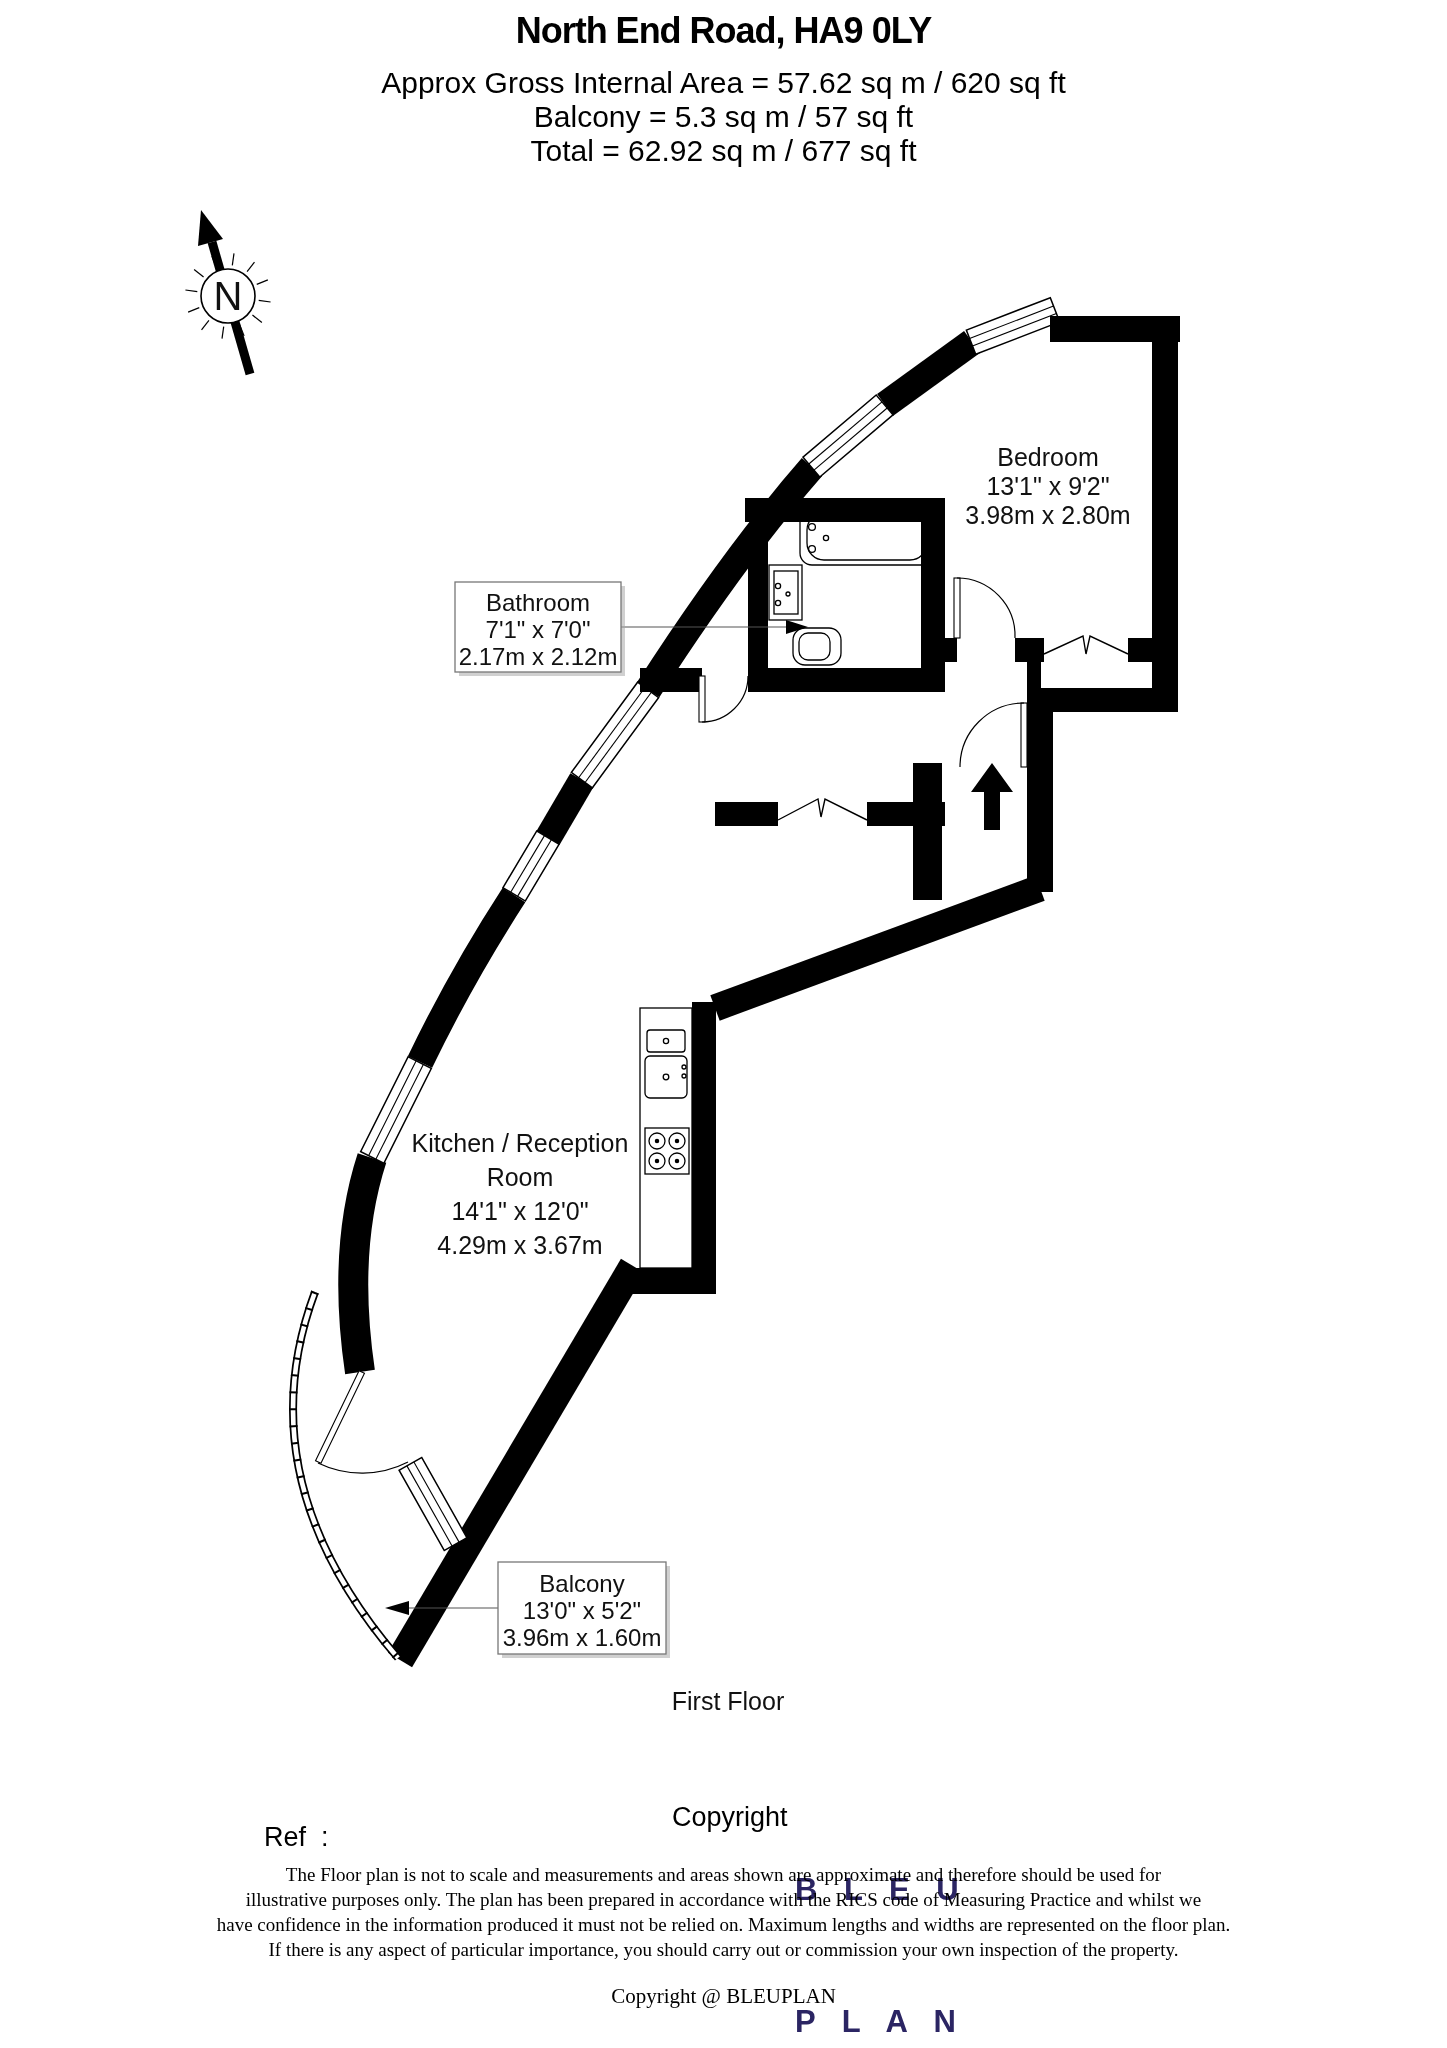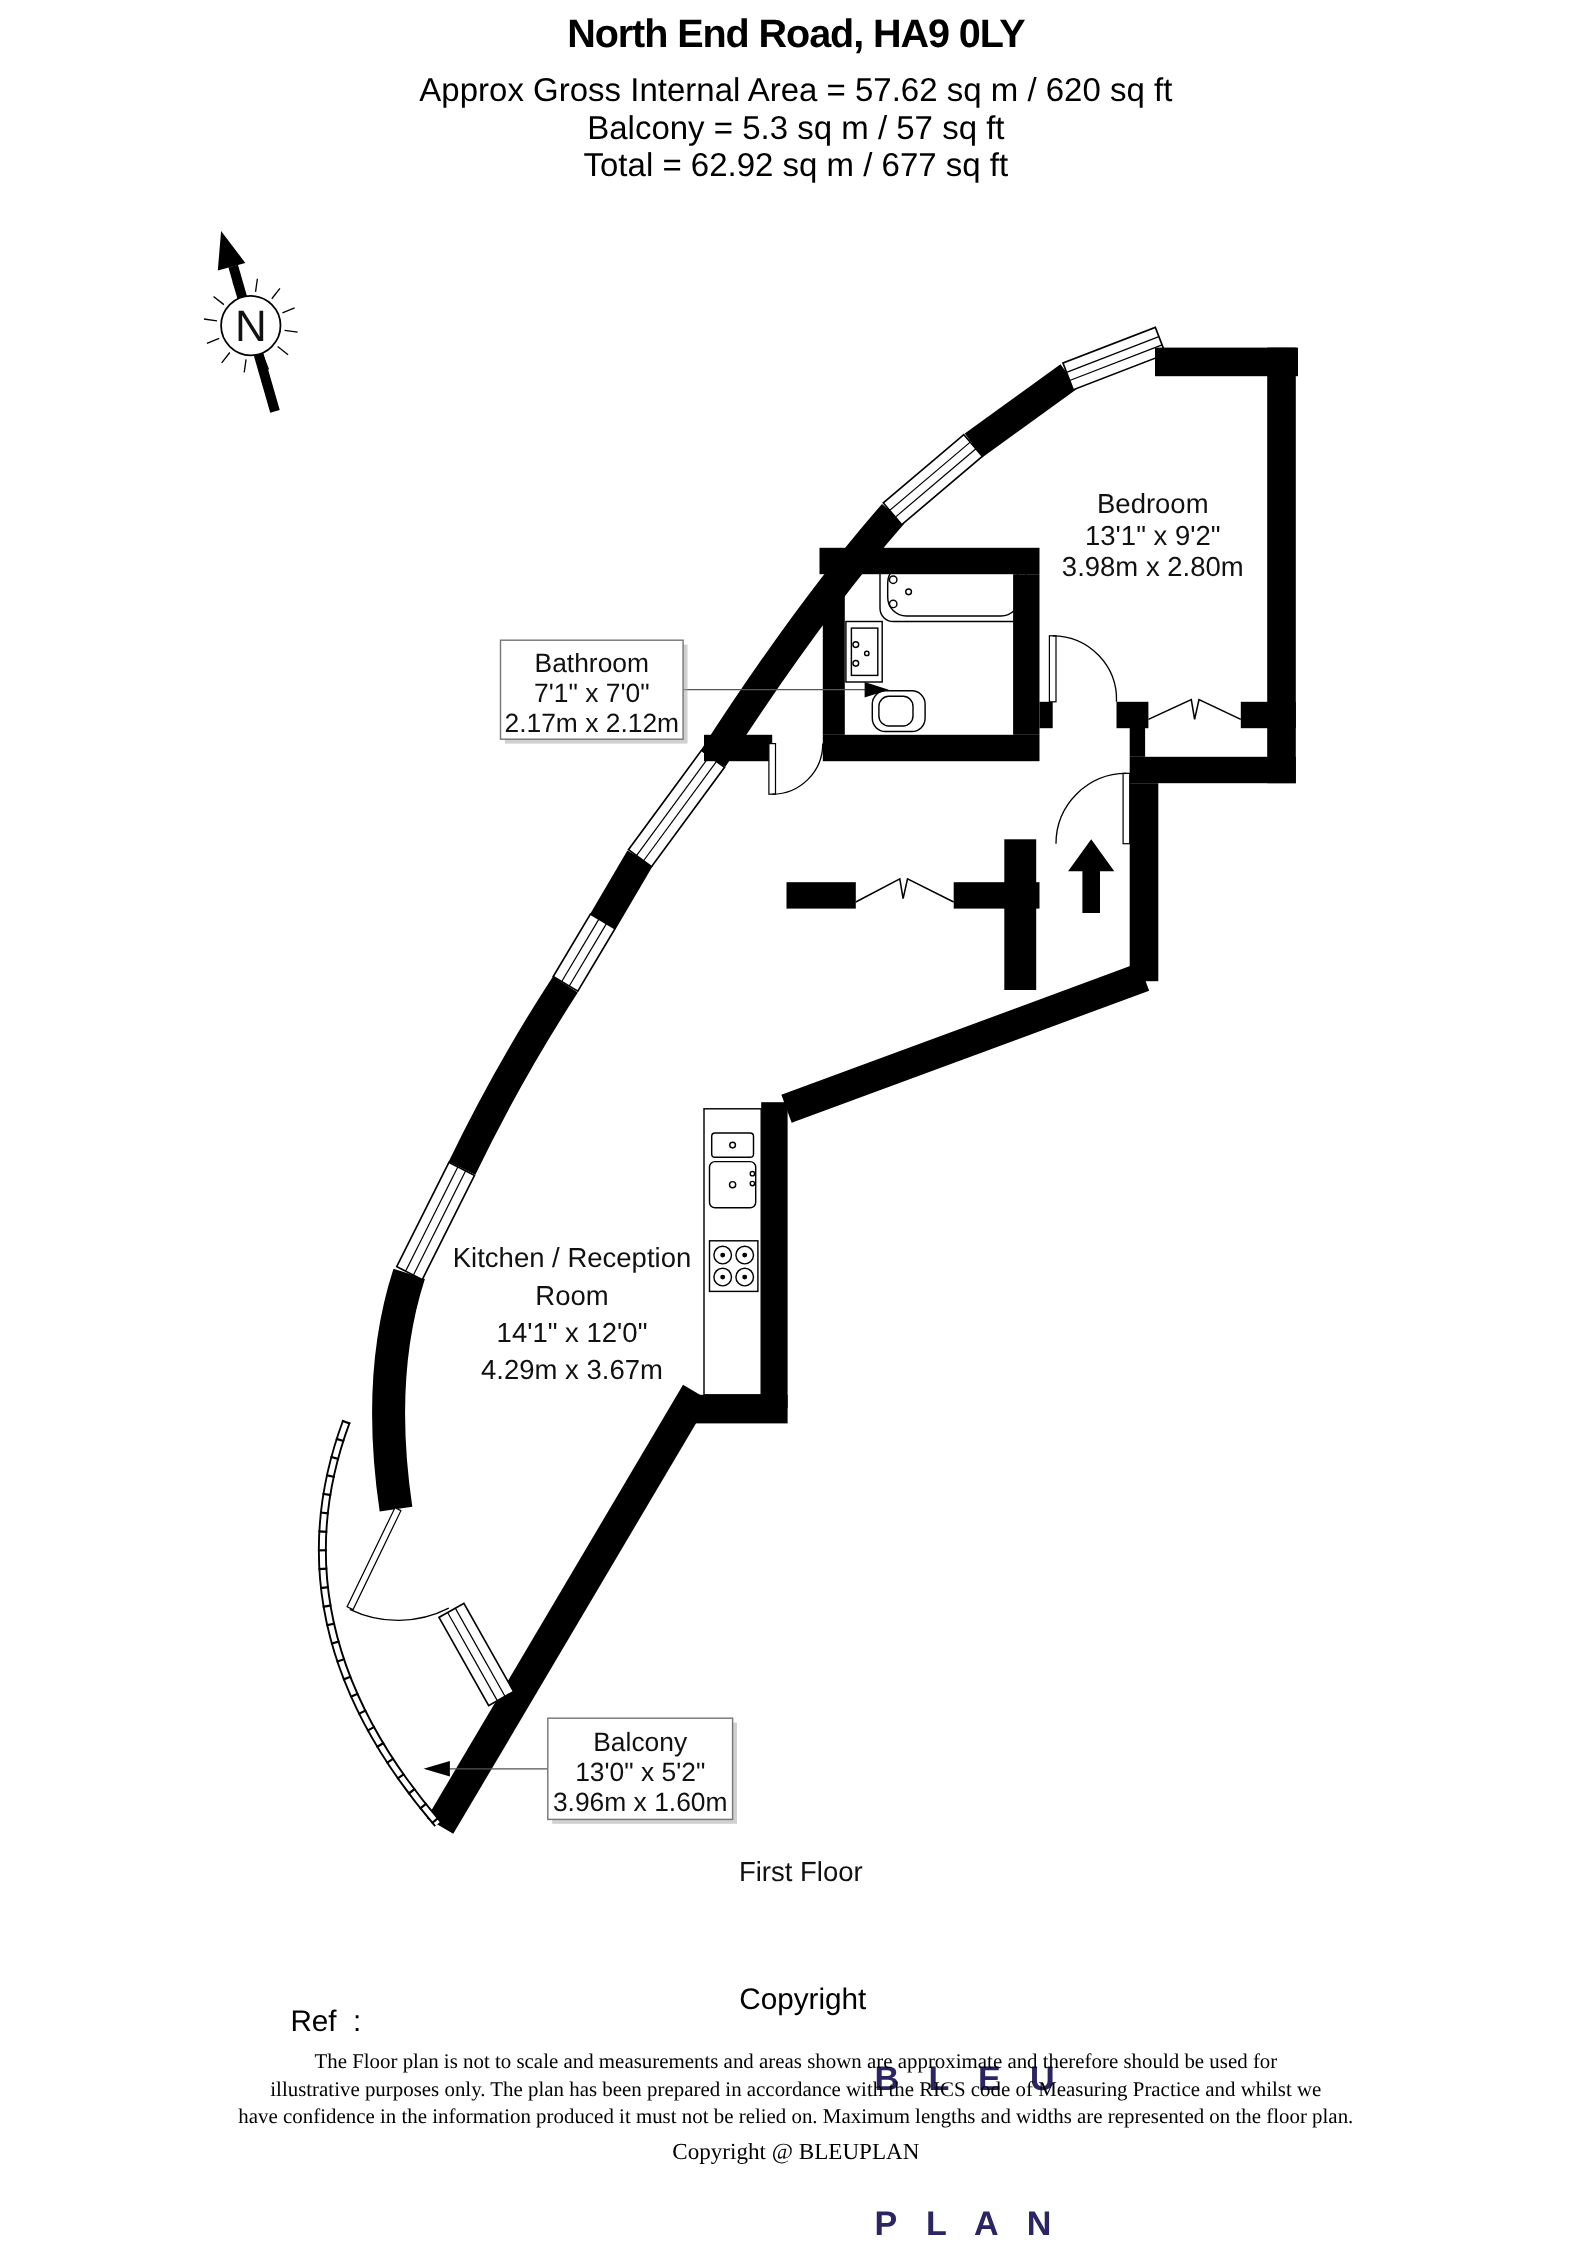--- a/index.html
+++ b/index.html
@@ -9,21 +9,21 @@
   .header .title{font-size:36px;font-weight:bold;letter-spacing:-1px;margin:0 0 14px 0;}
   .header .sub{font-size:30px;margin:0 0;}
   .plan-svg{position:absolute;left:0;top:0;}
   .footer-row{position:absolute;top:1798px;left:0;width:100%;height:70px;font-size:27px;}
   .ref{position:absolute;left:228px;top:24px;white-space:pre;margin-left:36px;}
   .copyright-word{position:absolute;left:672px;top:4px;}
   .logo{position:absolute;left:795px;top:-18px;font-weight:bold;font-size:31px;
         letter-spacing:9px;line-height:44px;white-space:pre;}
   .disclaimer{position:absolute;top:1862px;left:0;width:100%;text-align:center;
               font-size:19px;line-height:25px;font-family:Liberation Serif, serif;}
-  .disclaimer .copy-line{font-size:21px;margin-top:7px;}
+  .disclaimer .copy-line{font-size:21px;margin-top:22px;}
   svg text{font-family:"Liberation Sans", sans-serif;fill:#111;}
 </style>
 </head>
 <body>
 
 <div class="canvas">
 
   <div class="header">
     <div class="title">North End Road, HA9 0LY</div>
     <div class="sub">Approx Gross Internal Area = 57.62 sq m / 620 sq ft</div>
@@ -253,16 +253,17 @@
     <div class="logo" style="color: rgb(43, 37, 99);">
       <div>B L E U</div>
       <div>P L A N</div>
     </div>
   </div>
 
   <div class="disclaimer">
     <div>The Floor plan is not to scale and measurements and areas shown are approximate and therefore should be used for</div>
     <div>illustrative purposes only. The plan has been prepared in accordance with the RICS code of Measuring Practice and whilst we</div>
     <div>have confidence in the information produced it must not be relied on. Maximum lengths and widths are represented on the floor plan.</div>
+    <div>If there is any aspect of particular importance, you should carry out or commission your own inspection of the property.</div>
     <div class="copy-line">Copyright @ BLEUPLAN</div>
   </div>
 
 </div>
 
 </body></html>

